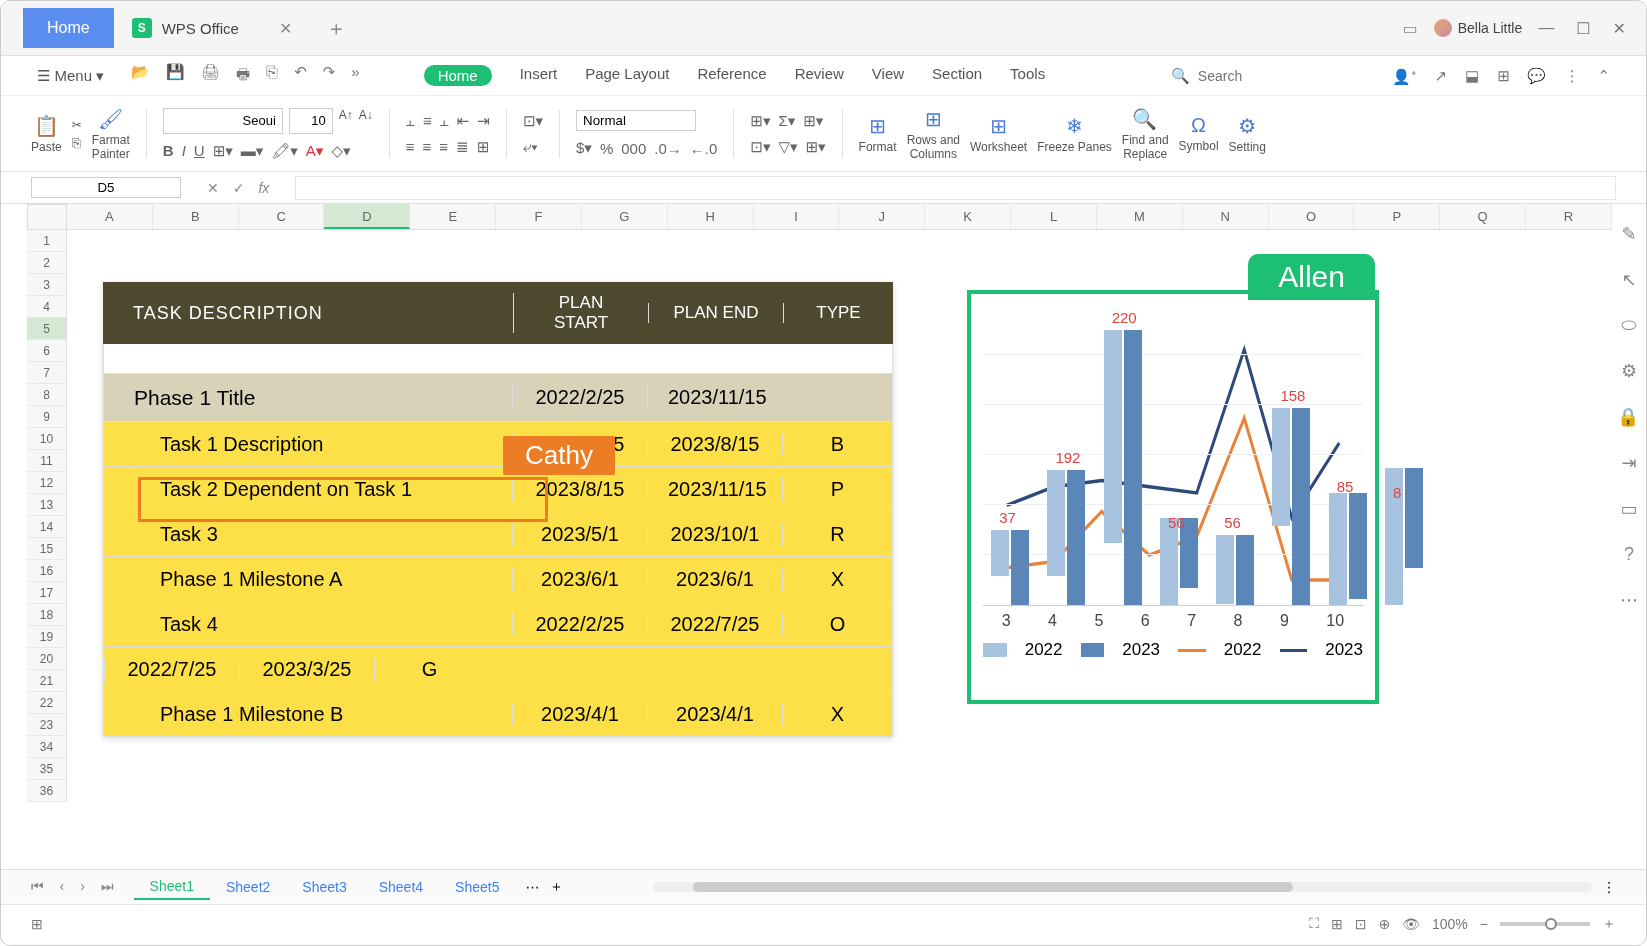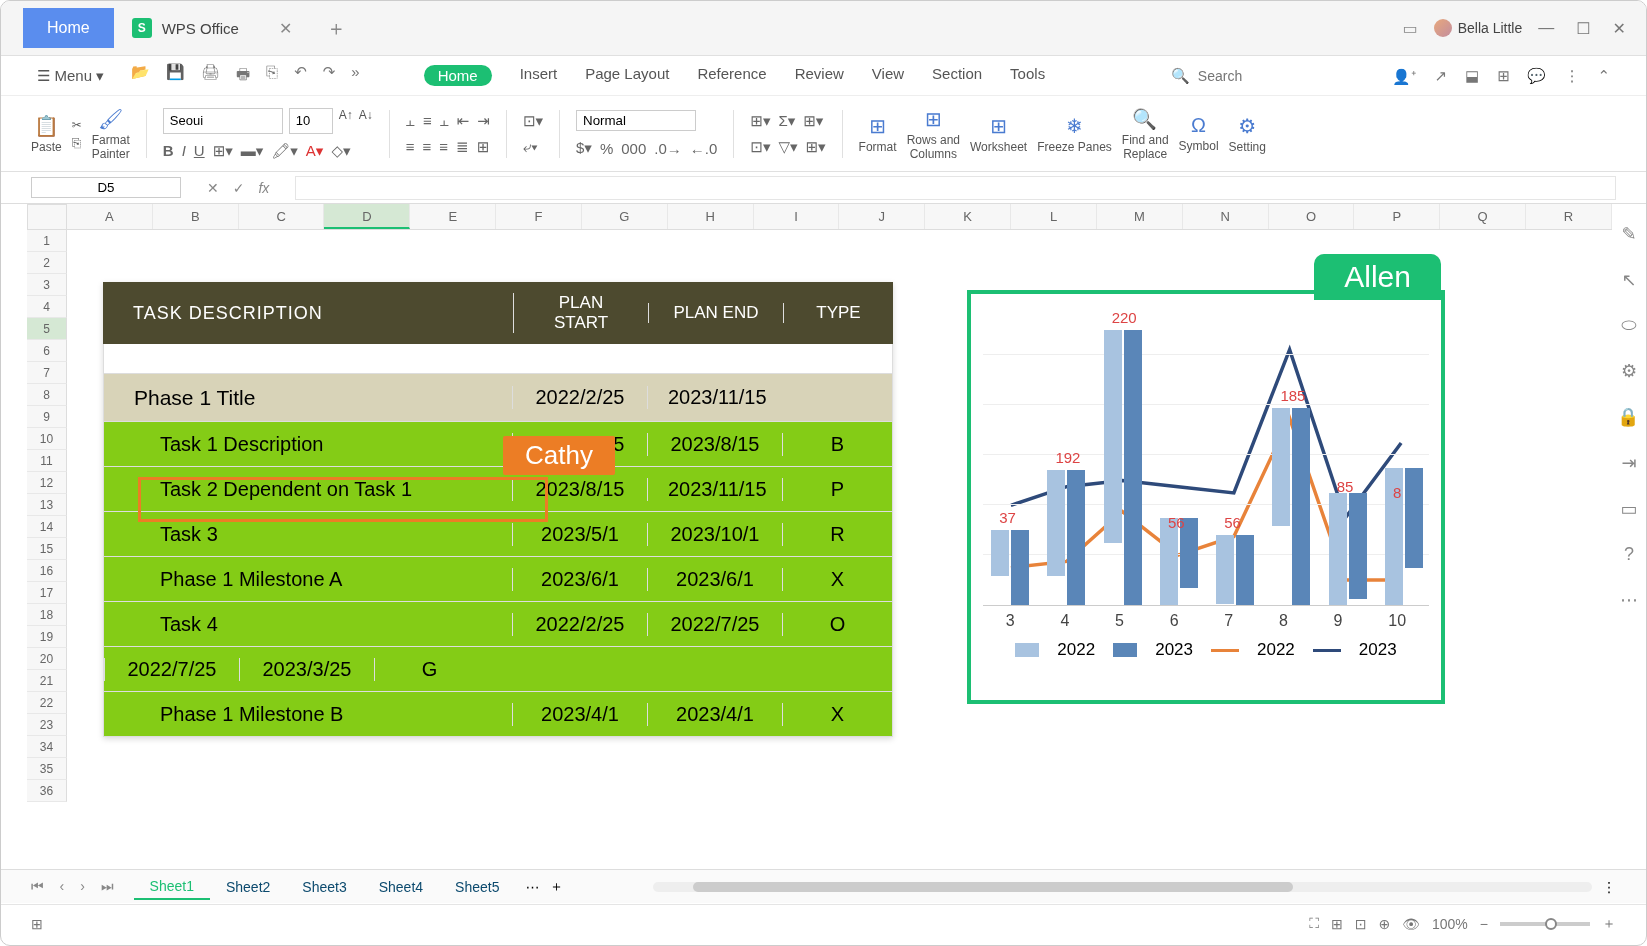--- a/index.html
+++ b/index.html
@@ -27,21 +27,21 @@
 .menubar .search { margin-left: 110px; display: flex; align-items: center; gap: 8px; color: #aaa; }
 .menubar .search input { border: none; background: transparent; font-size: 14px; outline: none; width: 160px; }
 .menubar .right-icons { margin-left: auto; display: flex; gap: 18px; color: #777; align-items: center; }
 
 
 .ribbon { height: 76px; display: flex; align-items: center; padding: 0 30px; gap: 10px; border-bottom: 1px solid #e0e0e0; font-size: 12px; color: #555; }
 .ribbon .grp { display: flex; flex-direction: column; align-items: center; gap: 2px; }
 .ribbon .grp .ic { font-size: 20px; color: #4a7bd0; }
 .ribbon .sep { width: 1px; height: 48px; background: #e0e0e0; margin: 0 6px; }
 .ribbon .font-box { display: flex; gap: 6px; }
-.ribbon .font-box select, .ribbon .font-box input { border: 1px solid #ccc; padding: 8px 6px; font-size: 13px; height: 26px; }
+.ribbon .font-box select, .ribbon .font-box input { border: 1px solid #ccc; padding: 8px 6px; font-size: 13px; height: 26px; text-align: right; }
 .ribbon .mini-row { display: flex; gap: 8px; align-items: center; font-size: 15px; color: #666; }
 .ribbon .btn-stack { display: flex; flex-direction: column; gap: 4px; }
 
 
 .formulabar { height: 32px; display: flex; align-items: center; border-bottom: 1px solid #ddd; padding: 0 30px; font-size: 14px; gap: 8px; }
 .formulabar .cellref { width: 150px; border: 1px solid #ccc; text-align: center; padding: 2px; }
 .formulabar .fx-btns { display: flex; gap: 14px; margin: 0 18px; color: #888; }
 .formulabar .fx-input { flex: 1; border: 1px solid #e5e5e5; height: 24px; padding: 0 8px; }
 
 
@@ -57,33 +57,33 @@
 
 
 .task-table { position: absolute; top: 52px; left: 36px; width: 790px; box-shadow: 0 2px 6px rgba(0,0,0,0.15); font-size: 20px; }
 .task-table .th { background: #4d4a2f; color: #fff; display: flex; height: 62px; align-items: center; }
 .task-table .th > div { padding: 0 20px; }
 .task-table .th .c1 { flex: 1; font-size: 18px; letter-spacing: 1px; }
 .task-table .th .c2, .task-table .th .c3 { width: 135px; text-align: center; font-size: 17px; line-height: 1.2; }
 .task-table .th .c4 { width: 110px; text-align: center; font-size: 17px; }
 .task-table .blank { height: 30px; background: #fff; border: 1px solid #ddd; border-top: none; }
 .task-table .phase { background: #d8d3b8; height: 48px; display: flex; align-items: center; border: 1px solid #ddd; border-top: none; }
-.task-table .row { height: 45px; display: flex; align-items: center; border: 1px solid #ddd; border-top: none; background: #84cc16; }
+.task-table .row { height: 45px; display: flex; align-items: center; border: 1px solid #ddd; border-top: none; background: #fde047; }
 .task-table .row > div, .task-table .phase > div { padding: 0 20px; }
 .task-table .c1 { flex: 1; padding-left: 30px !important; }
 .task-table .row .c1 { padding-left: 56px !important; }
 .task-table .c2, .task-table .c3 { width: 135px; text-align: center; border-left: 1px solid #ddd; }
 .task-table .c4 { width: 110px; text-align: center; border-left: 1px solid #ddd; }
 .task-table .phase .c1 { padding-left: 30px !important; font-size: 21px; }
 
 .cathy-tag { position: absolute; top: 154px; left: 400px; background: #ec7d25; color: #fff; padding: 4px 22px; font-size: 26px; border-radius: 2px; z-index: 5; }
 .task2-highlight { position: absolute; top: 195px; left: 35px; width: 410px; height: 45px; border: 3px solid #ec7d25; pointer-events: none; }
 
 
-.chartbox { position: absolute; top: 60px; left: 900px; width: 478px; height: 414px; border: 4px solid #1cbf73; background: #fff; }
+.chartbox { position: absolute; top: 60px; left: 900px; width: 412px; height: 414px; border: 4px solid #1cbf73; background: #fff; }
 .allen-tag { position: absolute; top: -40px; right: 0; background: #1cbf73; color: #fff; padding: 6px 30px; font-size: 30px; border-radius: 10px 10px 0 0; }
 .chart-inner { width: 100%; height: 100%; position: relative; padding: 12px; }
 .chart-plot { position: relative; width: 100%; height: 300px; border-bottom: 1px solid #ccc; }
 .chart-plot .gridline { position: absolute; left: 0; right: 0; border-top: 1px solid #eee; }
 .bar-group { position: absolute; bottom: 0; display: flex; gap: 2px; }
 .bar { width: 18px; }
 .bar.light { background: #a8c3e0; }
 .bar.dark { background: #5a86b8; }
 .data-label { position: absolute; font-size: 15px; color: #d44; font-weight: 500; }
 .xaxis { display: flex; justify-content: space-around; font-size: 16px; color: #444; margin-top: 6px; }
@@ -91,21 +91,21 @@
 .legend .sw { width: 24px; height: 14px; }
 .legend .line-sw { width: 28px; height: 3px; }
 svg.lines { position: absolute; top: 0; left: 0; width: 100%; height: 100%; pointer-events: none; }
 
 
 .rsidebar { position: absolute; right: 3px; top: 222px; width: 28px; display: flex; flex-direction: column; gap: 24px; align-items: center; color: #888; font-size: 18px; }
 
 
 .sheettabs { position: absolute; bottom: 42px; left: 0; right: 0; height: 34px; display: flex; align-items: center; padding: 0 30px; border-top: 1px solid #ddd; background: #fafafa; font-size: 14px; }
 .sheettabs .nav { display: flex; gap: 16px; color: #888; margin-right: 20px; }
-.sheettabs .stab { padding: 4px 16px; color: #0c4a6e; cursor: pointer; }
+.sheettabs .stab { padding: 4px 16px; color: #3b82f6; cursor: pointer; }
 .sheettabs .stab.active { color: #1cbf73; border-bottom: 2px solid #1cbf73; }
 .sheettabs .scroll { margin-left: 90px; flex: 1; height: 10px; background: #eee; border-radius: 5px; position: relative; }
 .sheettabs .scroll .thumb { position: absolute; left: 40px; width: 600px; height: 10px; background: #ccc; border-radius: 5px; }
 
 
 .statusbar { position: absolute; bottom: 3px; left: 0; right: 0; height: 38px; display: flex; align-items: center; padding: 0 30px; gap: 16px; color: #777; font-size: 14px; border-top: 1px solid #e5e5e5; }
 .statusbar .zoom { margin-left: auto; display: flex; align-items: center; gap: 12px; }
 .statusbar .slider { width: 90px; height: 4px; background: #ccc; position: relative; }
 .statusbar .slider .knob { position: absolute; left: 45px; top: -4px; width: 12px; height: 12px; border: 2px solid #888; border-radius: 50%; background: #fff; }
 
@@ -458,21 +458,21 @@
             </div>
             <div class="bar-group" style="left: 401.875px;">
               <div class="bar light" style="height: 137.5px;"></div>
               <div class="bar dark" style="height: 100px;"></div>
             </div>
             <div class="data-label" style="left: 16.125px; bottom: 79px;">37</div>
             <div class="data-label" style="left: 72.375px; bottom: 139px;">192</div>
             <div class="data-label" style="left: 128.625px; bottom: 279px;">220</div>
             <div class="data-label" style="left: 184.875px; bottom: 74px;">56</div>
             <div class="data-label" style="left: 241.125px; bottom: 74px;">56</div>
-            <div class="data-label" style="left: 297.375px; bottom: 201.5px;">185</div>
+            <div class="data-label" style="left: 297.375px; bottom: 201.5px;">158</div>
             <div class="data-label" style="left: 353.625px; bottom: 110.25px;">85</div>
             <div class="data-label" style="left: 409.875px; bottom: 104px;">8</div>
           </div>
         <div class="xaxis" id="chart-xaxis">
             <span>3</span>
             <span>4</span>
             <span>5</span>
             <span>6</span>
             <span>7</span>
             <span>8</span>

